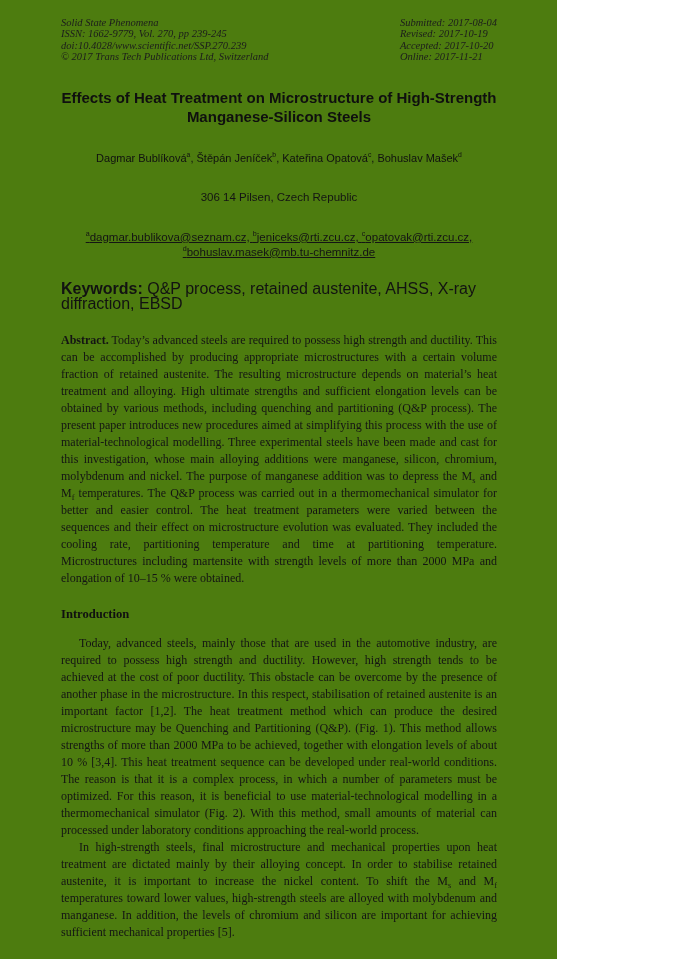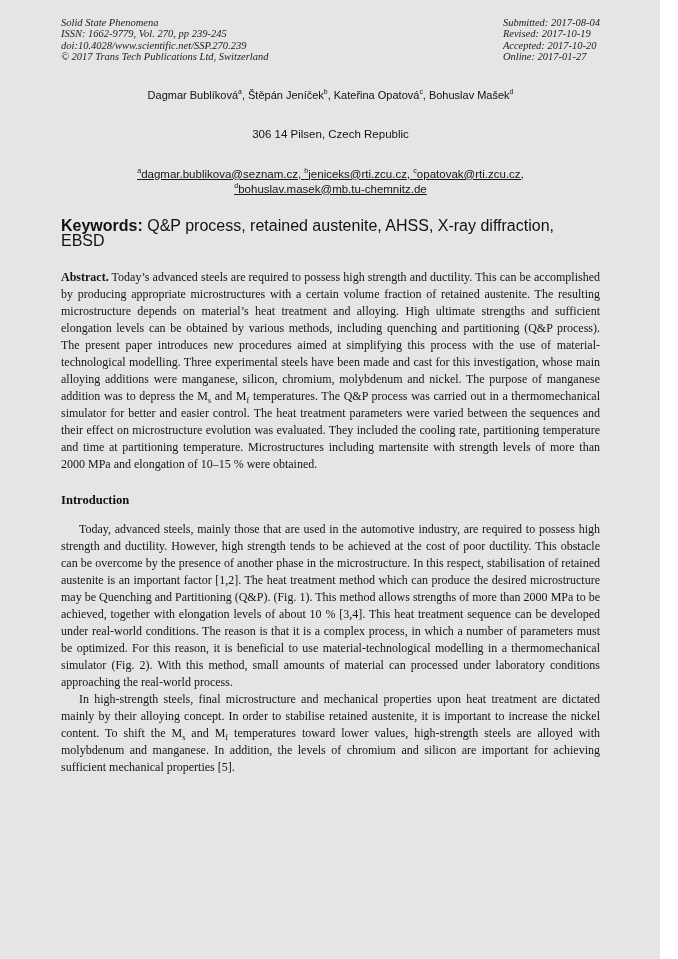--- a/index.html
+++ b/index.html
@@ -2,23 +2,23 @@
 <html><head>
 <meta charset="utf-8">
 <style>
   html, body {
     margin: 0;
     padding: 0;
     background: #ffffff;
   }
   .page {
     position: relative;
-    width: 660px;
+    width: 557px;
     height: 959px;
-    background: #e5e5e5;
+    background: #4d7c0f;
     color: #151515;
     box-sizing: border-box;
     padding: 17px 60px 0 61px;
     overflow: hidden;
     font-family: "Liberation Serif", serif;
   }
   
   .jheader {
     display: flex;
     justify-content: space-between;
@@ -114,24 +114,25 @@
     <div class="jleft">
       <div>Solid State Phenomena</div>
       <div>ISSN: 1662-9779, Vol. 270, pp 239-245</div>
       <div>doi:10.4028/www.scientific.net/SSP.270.239</div>
       <div>© 2017 Trans Tech Publications Ltd, Switzerland</div>
     </div>
     <div class="jright">
       <div>Submitted: 2017-08-04</div>
       <div>Revised: 2017-10-19</div>
       <div>Accepted: 2017-10-20</div>
-      <div>Online: 2017-01-27</div>
+      <div>Online: 2017-11-21</div>
     </div>
   </div>
 
+  <h1 class="title"><span>Effects of Heat Treatment on Microstructure of High-Strength</span><br><span>Manganese-Silicon Steels</span></h1>
 
   <div class="authors"><span>Dagmar Bublíková</span><sup>a</sup><span>, Štěpán Jeníček</span><sup>b</sup><span>, Kateřina Opatová</span><sup>c</sup><span>, Bohuslav Mašek</span><sup>d</sup></div>
 
   <div class="affiliation"><br><span>306 14 Pilsen, Czech Republic</span></div>
 
   <div class="emails"><sup>a</sup><span>dagmar.bublikova@seznam.cz, </span><sup>b</sup><span>jeniceks@rti.zcu.cz, </span><sup>c</sup><span>opatovak@rti.zcu.cz,</span><br><sup>d</sup><span>bohuslav.masek@mb.tu-chemnitz.de</span></div>
 
   <div class="keywords"><b>Keywords:</b><span> Q&amp;P process, retained austenite, AHSS, X-ray diffraction, EBSD</span></div>
 
   <p class="abstract"><b>Abstract.</b><span> Today’s advanced steels are required to possess high strength and ductility. This can be accomplished by producing appropriate microstructures with a certain volume fraction of retained austenite. The resulting microstructure depends on material’s heat treatment and alloying. High ultimate strengths and sufficient elongation levels can be obtained by various methods, including quenching and partitioning (Q&amp;P process). The present paper introduces new procedures aimed at simplifying this process with the use of material-technological modelling. Three experimental steels have been made and cast for this investigation, whose main alloying additions were manganese, silicon, chromium, molybdenum and nickel. The purpose of manganese addition was to depress the M</span><sub>s</sub><span> and M</span><sub>f</sub><span> temperatures. The Q&amp;P process was carried out in a thermomechanical simulator for better and easier control. The heat treatment parameters were varied between the sequences and their effect on microstructure evolution was evaluated. They included the cooling rate, partitioning temperature and time at partitioning temperature. Microstructures including martensite with strength levels of more than 2000 MPa and elongation of 10–15 % were obtained.</span></p>

